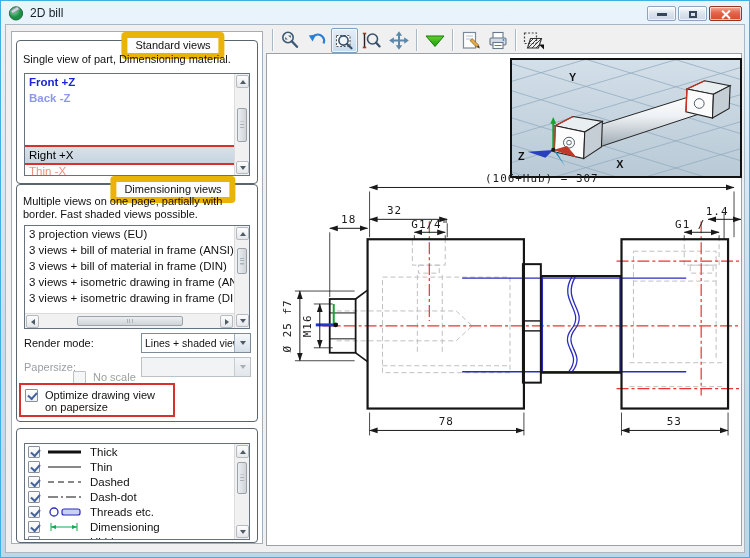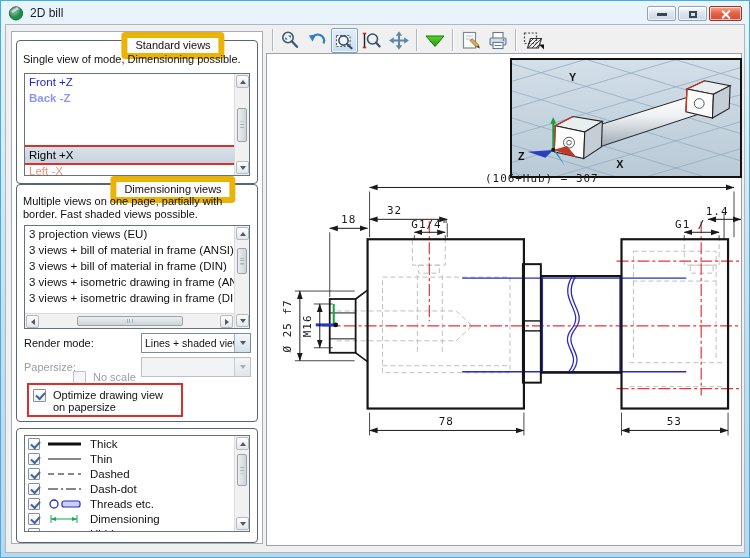--- a/index.html
+++ b/index.html
@@ -30,21 +30,21 @@
     background:#fff; border:1px solid #a3aeb8; }
   .grp { position:absolute; left:4px; width:242px; border:1px solid #59656f; border-radius:4px; background:#fff; }
   .grp-title { position:absolute; top:-9px; left:50%; transform:translateX(-50%);
     border:6px solid #eab308; border-radius:4px; background:#fcfcfc; padding:0 8px;
     font-size:11px; line-height:15px; white-space:nowrap; color:#111;margin-left:36px; }
   .desc { position:absolute; left:6px; right:6px; font-size:11px; color:#111; line-height:13px; }
 
   .lb { position:absolute; border:1px solid #66737f; background:#fff; overflow:hidden; }
   .lb-inner { position:absolute; left:0; top:0; right:15px; bottom:0; overflow:hidden; }
   .lb-row { height:16px; line-height:16px; font-size:11.5px; padding-left:4px; white-space:nowrap; color:#111; }
-  .lb-row.bold { font-weight:normal; }
+  .lb-row.bold { font-weight:bold; }
   .lb-row.selected { background:linear-gradient(#d7e1ea,#c7d4df); position:relative;
     box-shadow:0 0 0 2px #d8302c; }
 
   
   .vsb { position:absolute; top:0; bottom:0; right:0; width:15px; background:#f1f1f1; border-left:1px solid #dcdcdc; }
   .hsb { position:absolute; left:0; right:15px; bottom:0; height:15px; background:#f1f1f1; border-top:1px solid #dcdcdc; }
   .sb-btn { position:absolute; width:13px; height:13px; margin:1px; border:1px solid #b4bac0;
     border-radius:2px; background:linear-gradient(#fdfdfd,#e4e7ea); display:flex; align-items:center; justify-content:center; }
   .vsb .b-up { top:0; left:0; } .vsb .b-dn { bottom:0; left:0; }
   .hsb .b-lt { left:0; top:0; } .hsb .b-rt { right:0; top:0; }
@@ -127,27 +127,27 @@
         </div>
     </div>
   </div>
 
   <div class="client">
 
     <div class="panel">
 
       <div class="grp" style="top:8px;height:144px;">
         <div class="grp-title">Standard views</div>
-        <div class="desc" style="top:12px;">Single view of mode, Dimensioning possible.</div>
+        <div class="desc" style="top:12px;">Single view of part, Dimensioning material.</div>
         <div class="lb" style="left:7px;top:32px;width:226px;height:103px;">
           <div class="lb-inner">
             <div class="lb-row bold" style="color: rgb(28, 36, 216);">Front +Z</div>
             <div class="lb-row" style="color: rgb(141, 151, 238); font-weight: bold;">Back -Z</div>
             <div class="lb-row selected" style="color: rgb(0, 0, 0); margin-top: 41px;">Right +X</div>
-            <div class="lb-row" style="color: rgb(240, 145, 127);">Left -X</div>
+            <div class="lb-row" style="color: rgb(240, 145, 127);">Thin -X</div>
             <div class="lb-row bold" style="color: rgb(19, 169, 79);">Top +Y</div>
             <div class="lb-row bold" style="color: rgb(65, 201, 117);">Bottom -Y</div>
             <div class="lb-row bold">Isometric</div>
           </div>
           <div class="vsb">
             <div class="sb-btn b-up">
                 <div class="tri-up"></div>
               </div>
             <div class="sb-btn b-dn">
                 <div class="tri-dn"></div>
@@ -208,30 +208,30 @@
           <div class="combo-btn">
               <div class="tri-dn"></div>
             </div>
         </div>
 
         <div class="cbrow" style="left:10px;top:186px;color:#9aa0a6;padding-left:46px;">
           <div class="cb dis"></div>
           <span>No scale</span>
         </div>
 
-        <div class="red-box" style="left:10px;top:198px;width:156px;height:34px;">
+        <div class="red-box" style="left:2px;top:198px;width:156px;height:34px;">
           <div class="cbrow" style="left:4px;top:4px;width:146px;">
             <div class="cb checked"></div>
             <span style="width:122px;line-height:12px;">Optimize drawing view on papersize</span>
           </div>
         </div>
       </div>
 
       <div class="grp" style="top:396px;height:115px;">
-        <div class="lb" style="left:7px;top:6px;width:226px;height:97px;">
+        <div class="lb" style="left:7px;top:14px;width:226px;height:97px;">
           <div class="lb-inner">
             <div class="set-row">
               <div class="cb checked"></div>
               <span class="samp">
                   <svg width="36" height="12">
                     <line x1="1" y1="6" x2="34" y2="6" stroke="#111" stroke-width="3"></line>
                   </svg>
                 </span>
               <span>Thick</span>
             </div>

